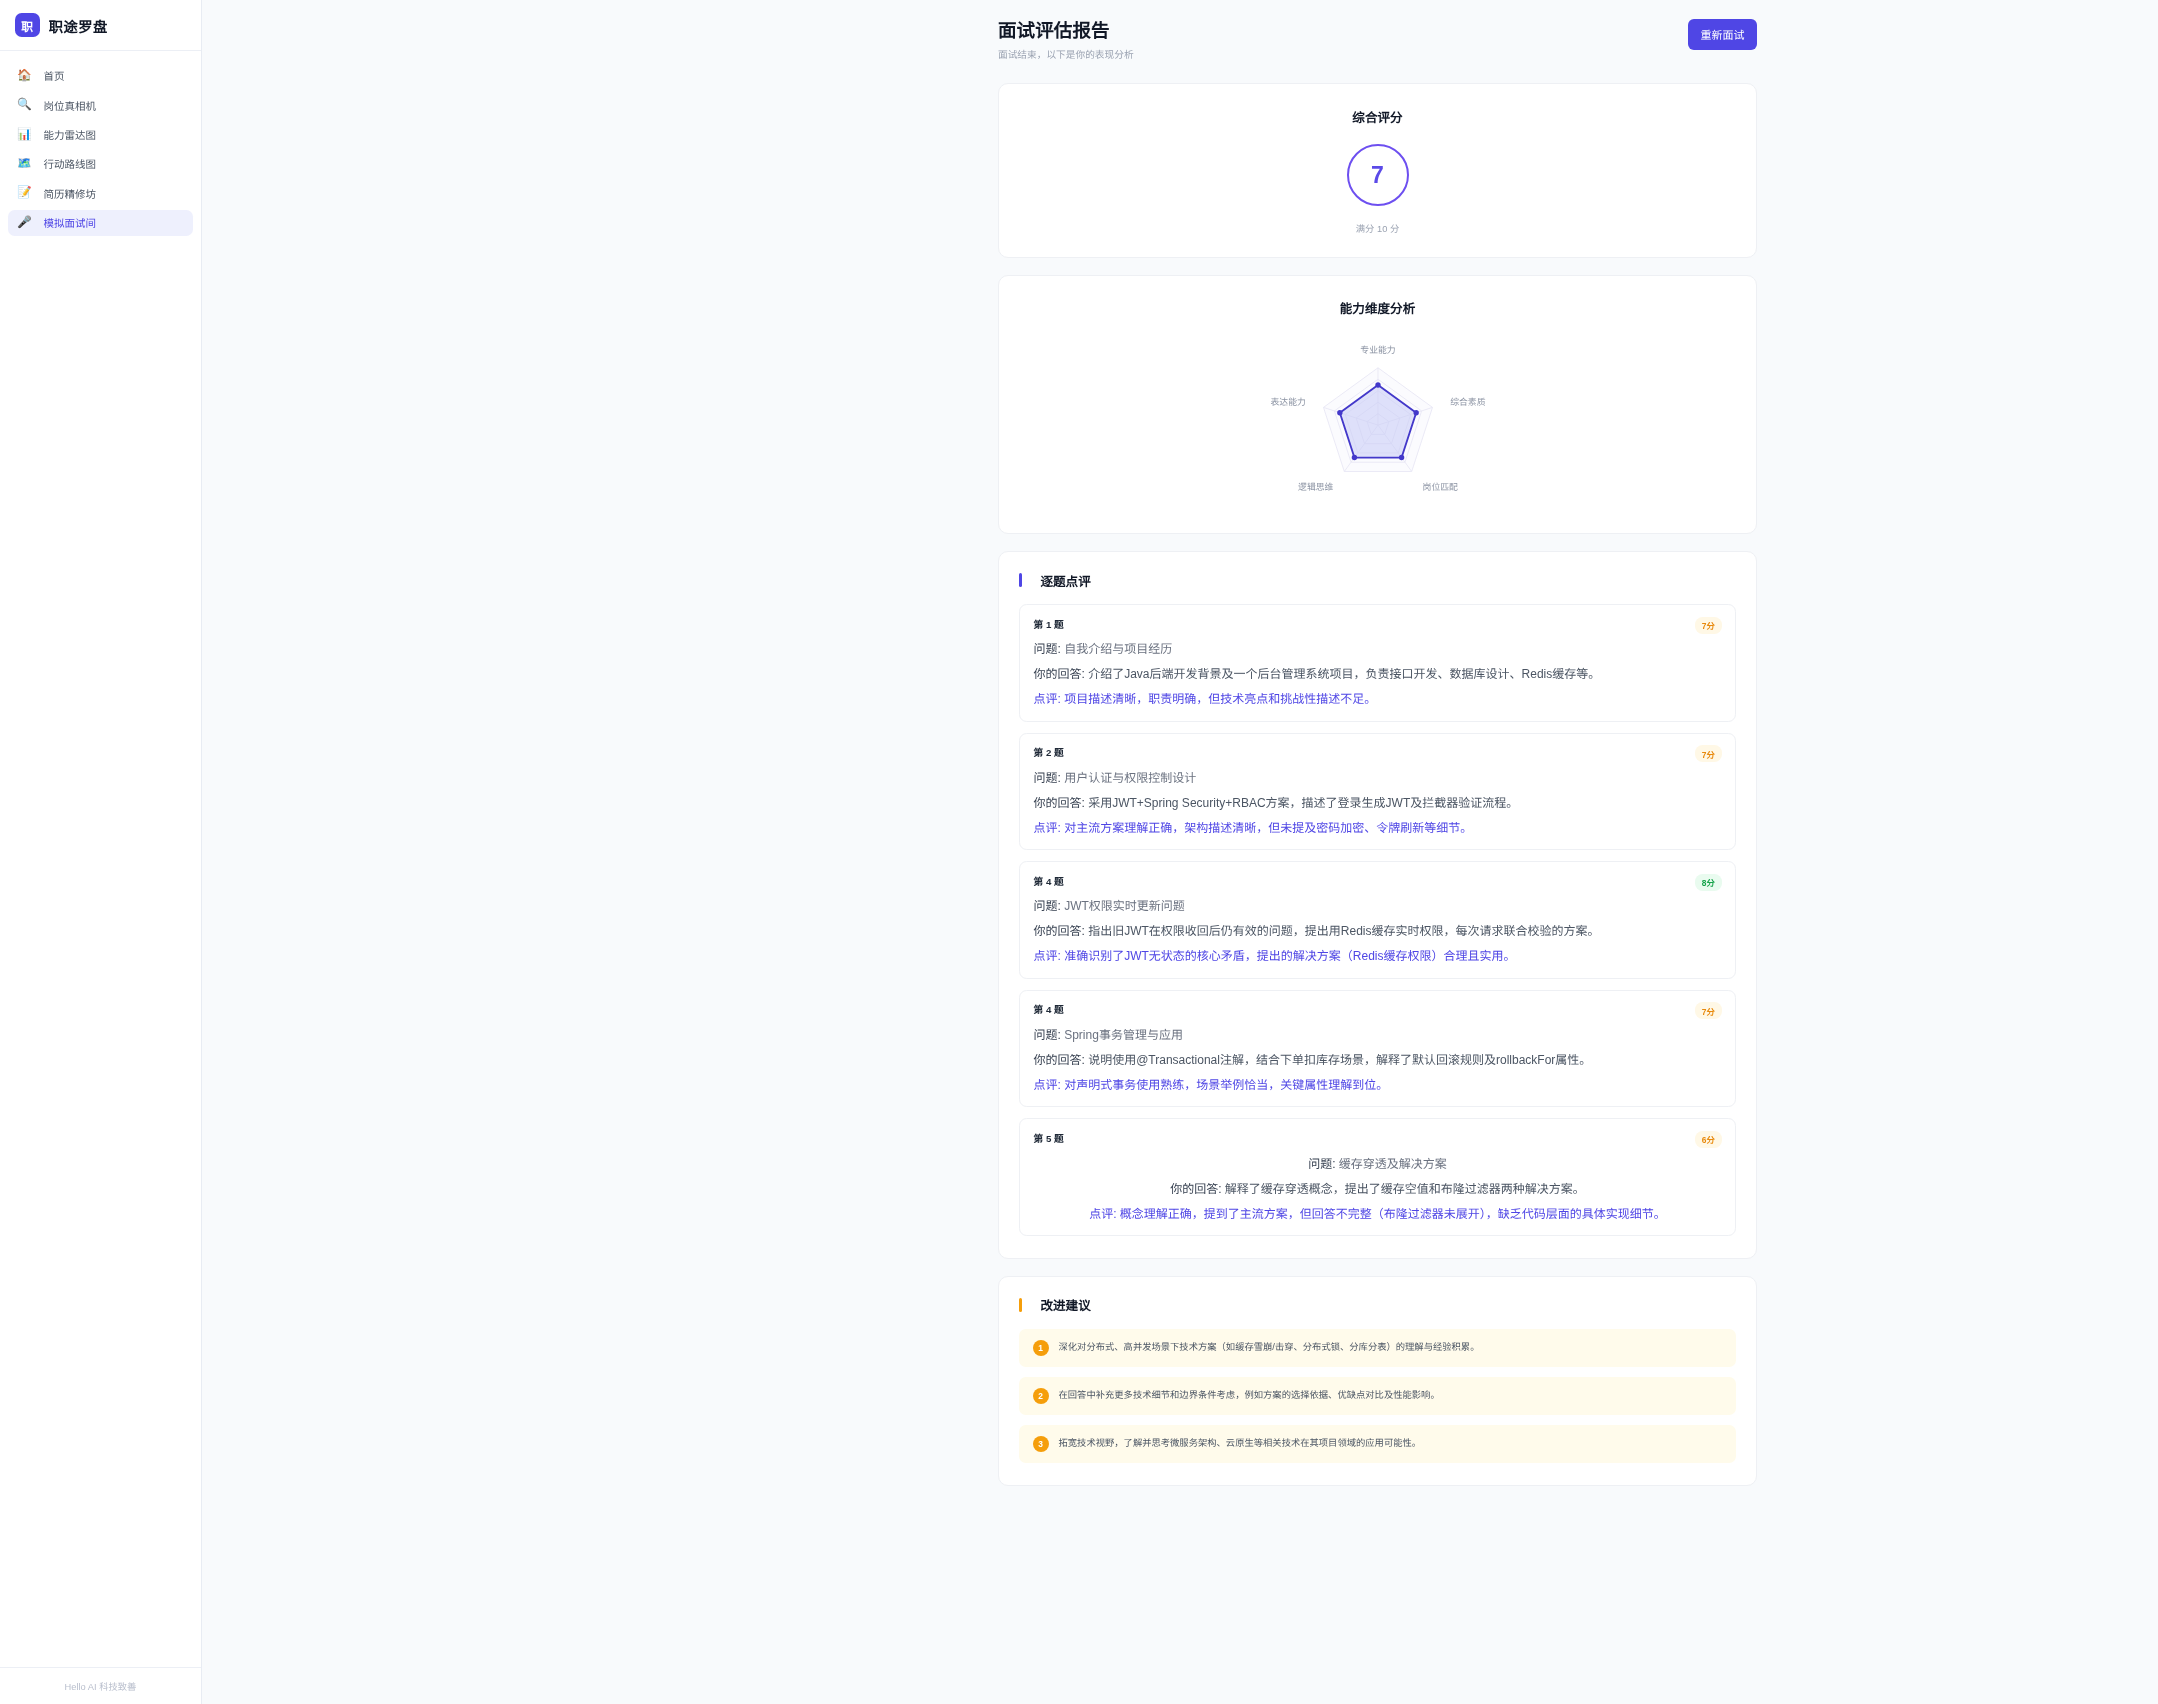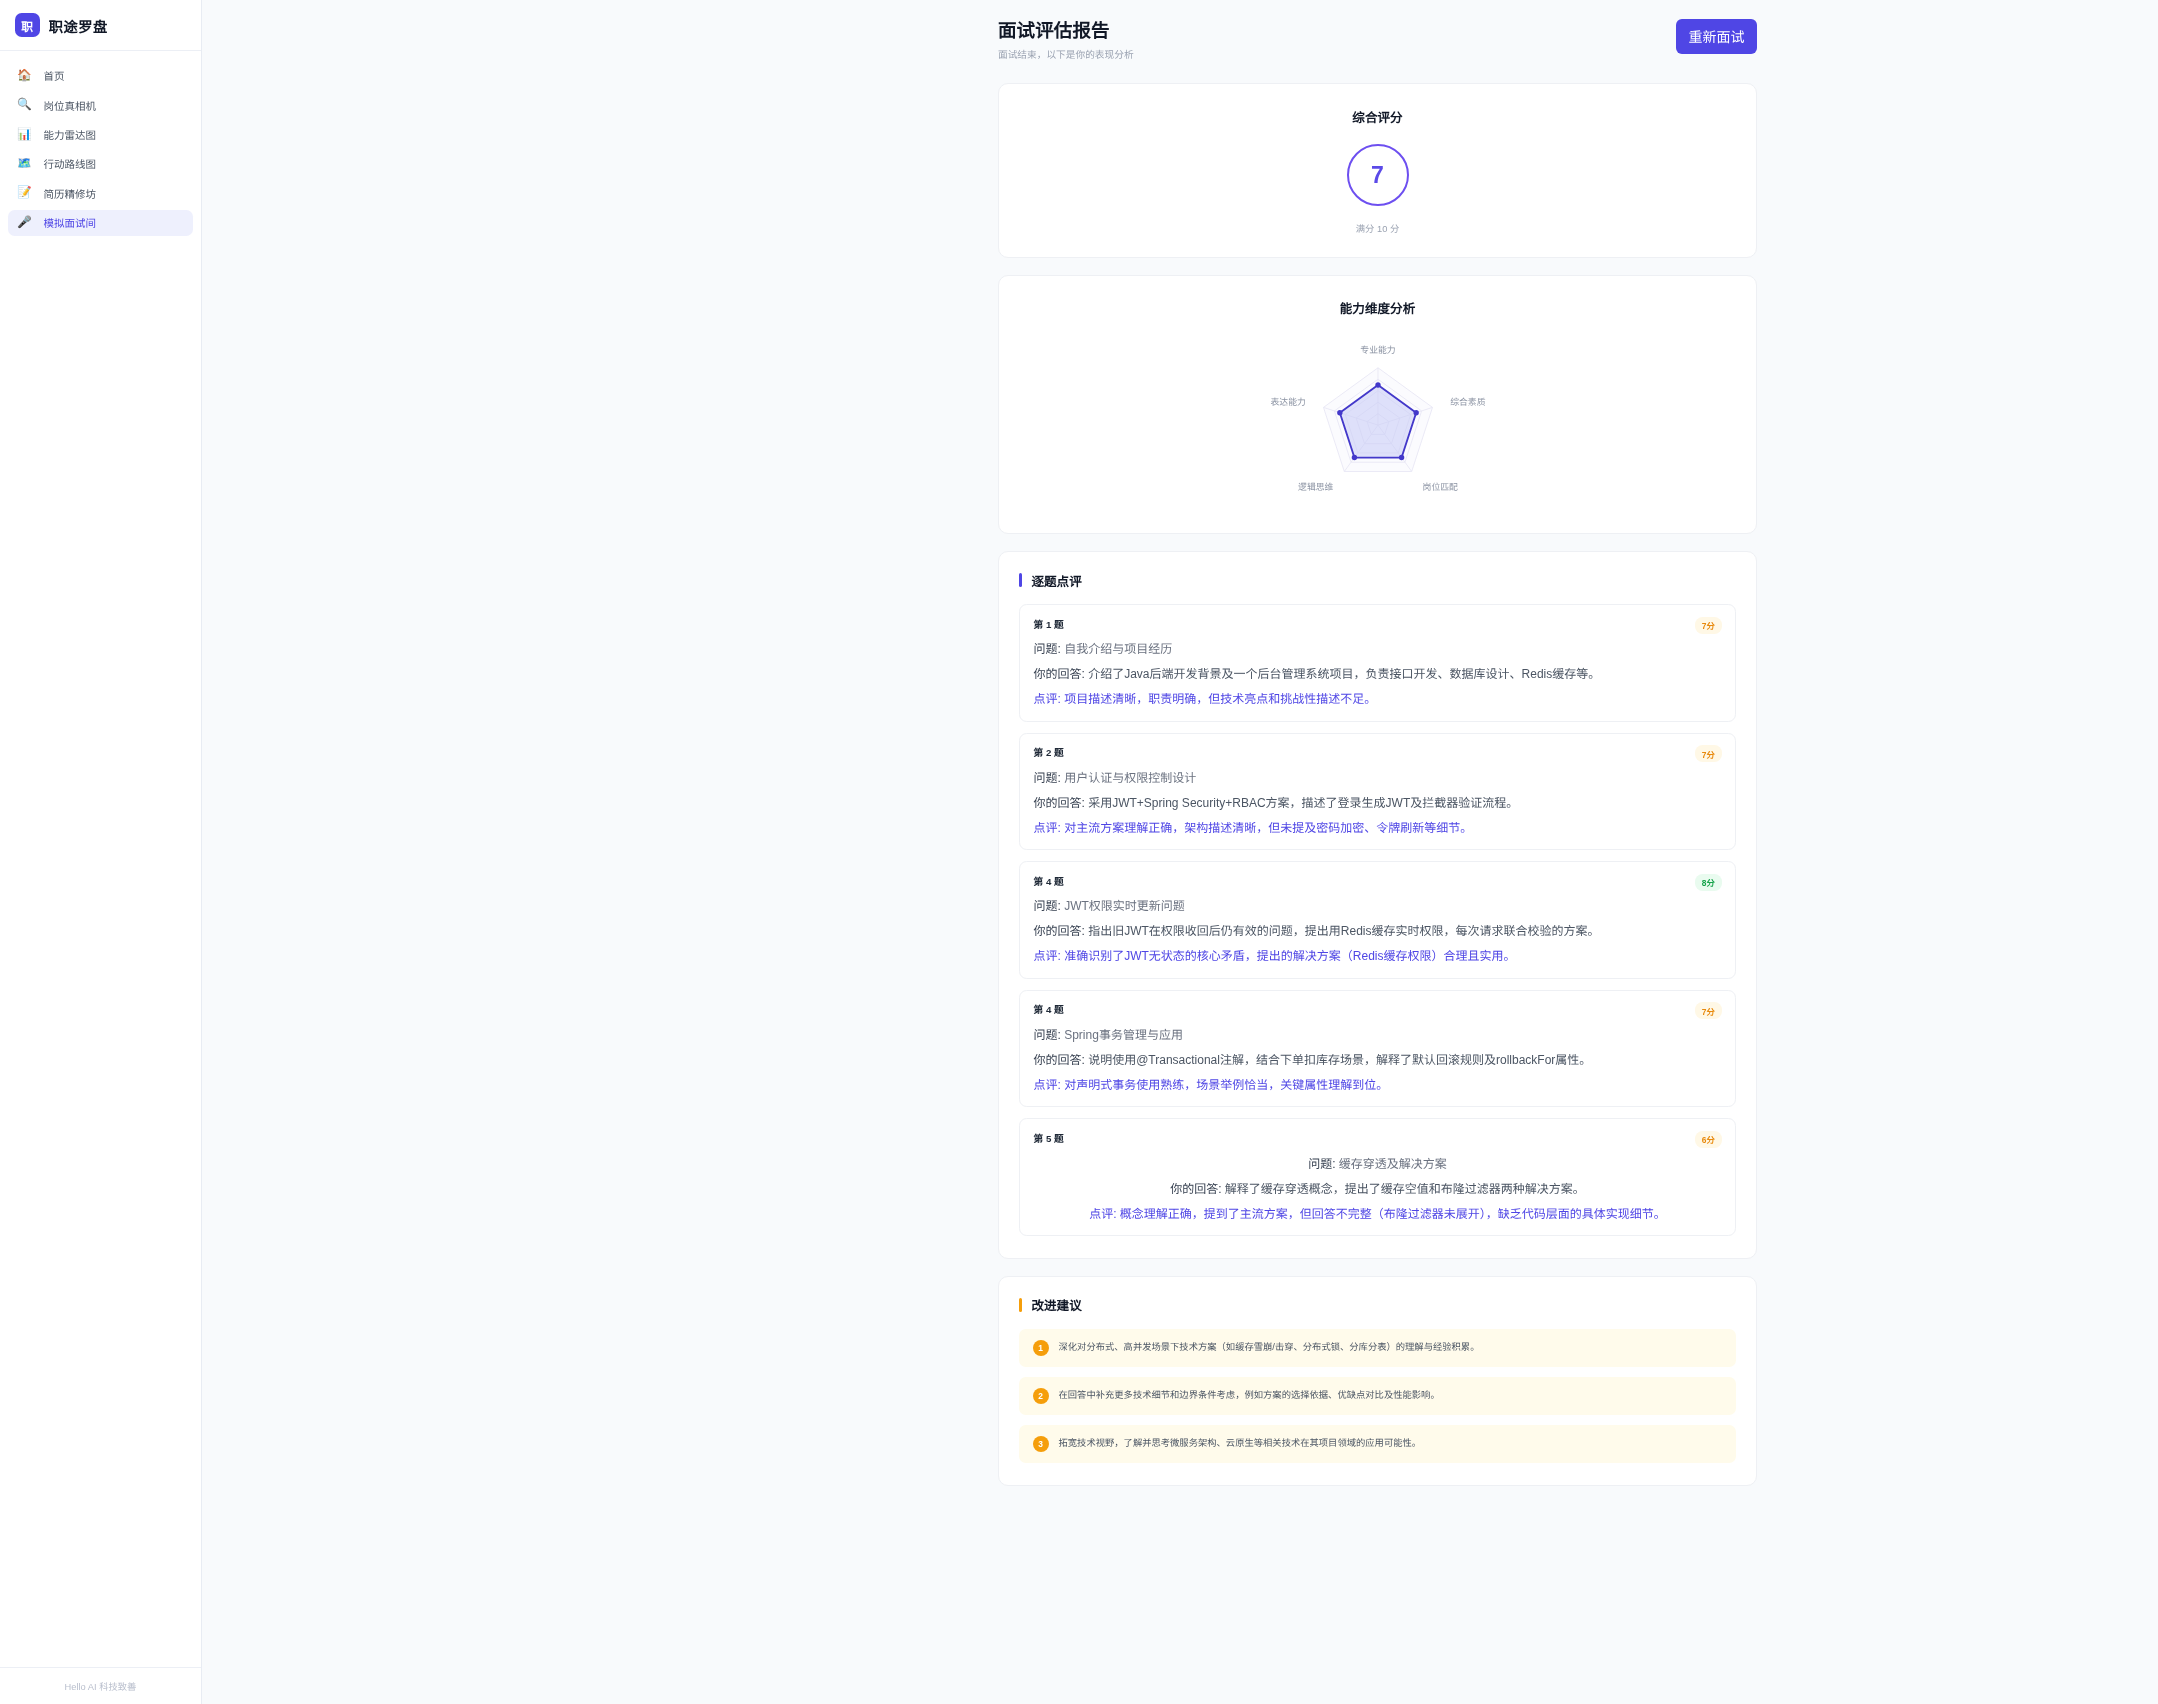--- a/index.html
+++ b/index.html
@@ -64,21 +64,21 @@
   .page-head {
     display: flex; align-items: flex-start; justify-content: space-between;
     margin-bottom: 22px;
     gap: 34px;
   }
   .page-title { font-size: 18.6px; font-weight: 700; color: #111827; line-height: 1.25; }
   .page-sub { font-size: 9.7px; color: #9aa2b1; margin-top: 5px; }
   .btn-primary {
     background: #4f46e5; color: #fff;
     border: none; border-radius: 5.9px;
-    font-size: 14px; font-family: Liberation Serif, serif;
+    font-size: 11px; font-family: Liberation Serif, serif;
     padding: 7.6px 12.6px; cursor: pointer; white-space: nowrap;
   }
 
   .card {
     background: #ffffff;
     border: 0.8px solid #eef0f4;
     border-radius: 10px;
     margin-bottom: 17px;
   }
 
@@ -94,21 +94,21 @@
   .score-max { font-size: 9.3px; color: #9aa2b1; margin-top: 15px; }
 
   
   .radar-card { padding: 22px 0 25px 0; }
   .radar-title { font-size: 12.6px; font-weight: 700; color: #111827; text-align: center; }
   .radar-holder { display: flex; justify-content: center; margin-top: 5px; }
 
   
   .section { padding: 18.6px 20px 22px 20px; }
   .section-title {
-    display: flex; align-items: center; gap: 9px;
+    display: flex; align-items: center; gap: 18px;
     font-size: 12.6px; font-weight: 700; color: #111827;
     margin-bottom: 14.3px;
     text-align: center;
   }
   .accent-bar { width: 3.4px; height: 13.5px; border-radius: 1.7px; display: block; }
   .accent-purple { background: #4f46e5; }
   .accent-orange { background: #f59e0b; }
 
   
   .q-item {

